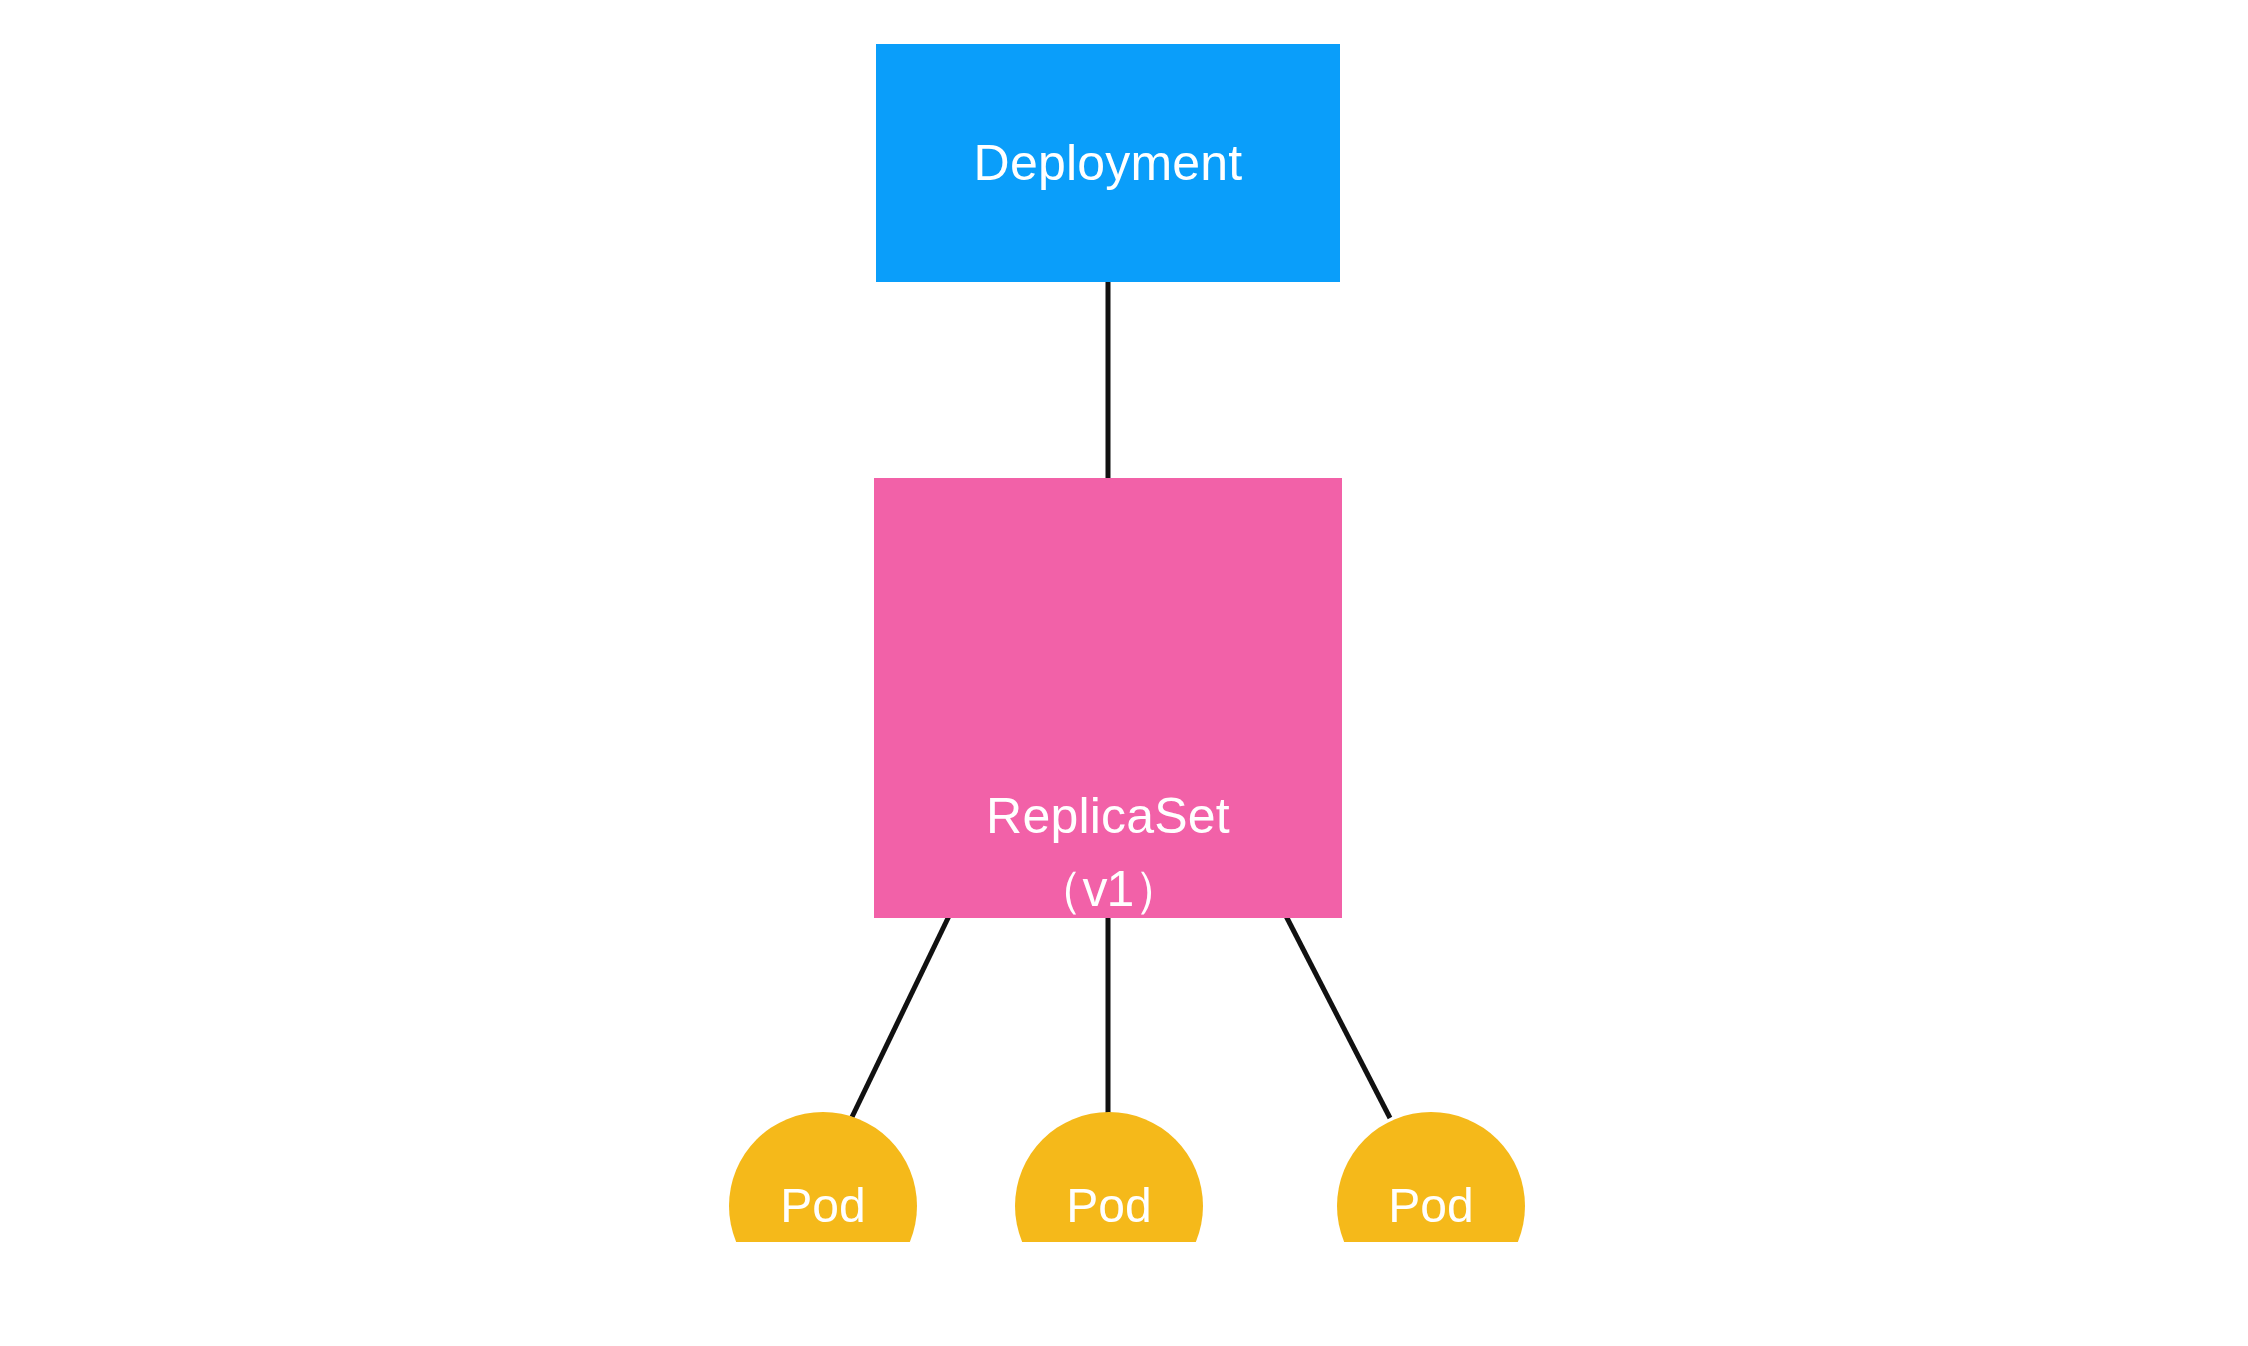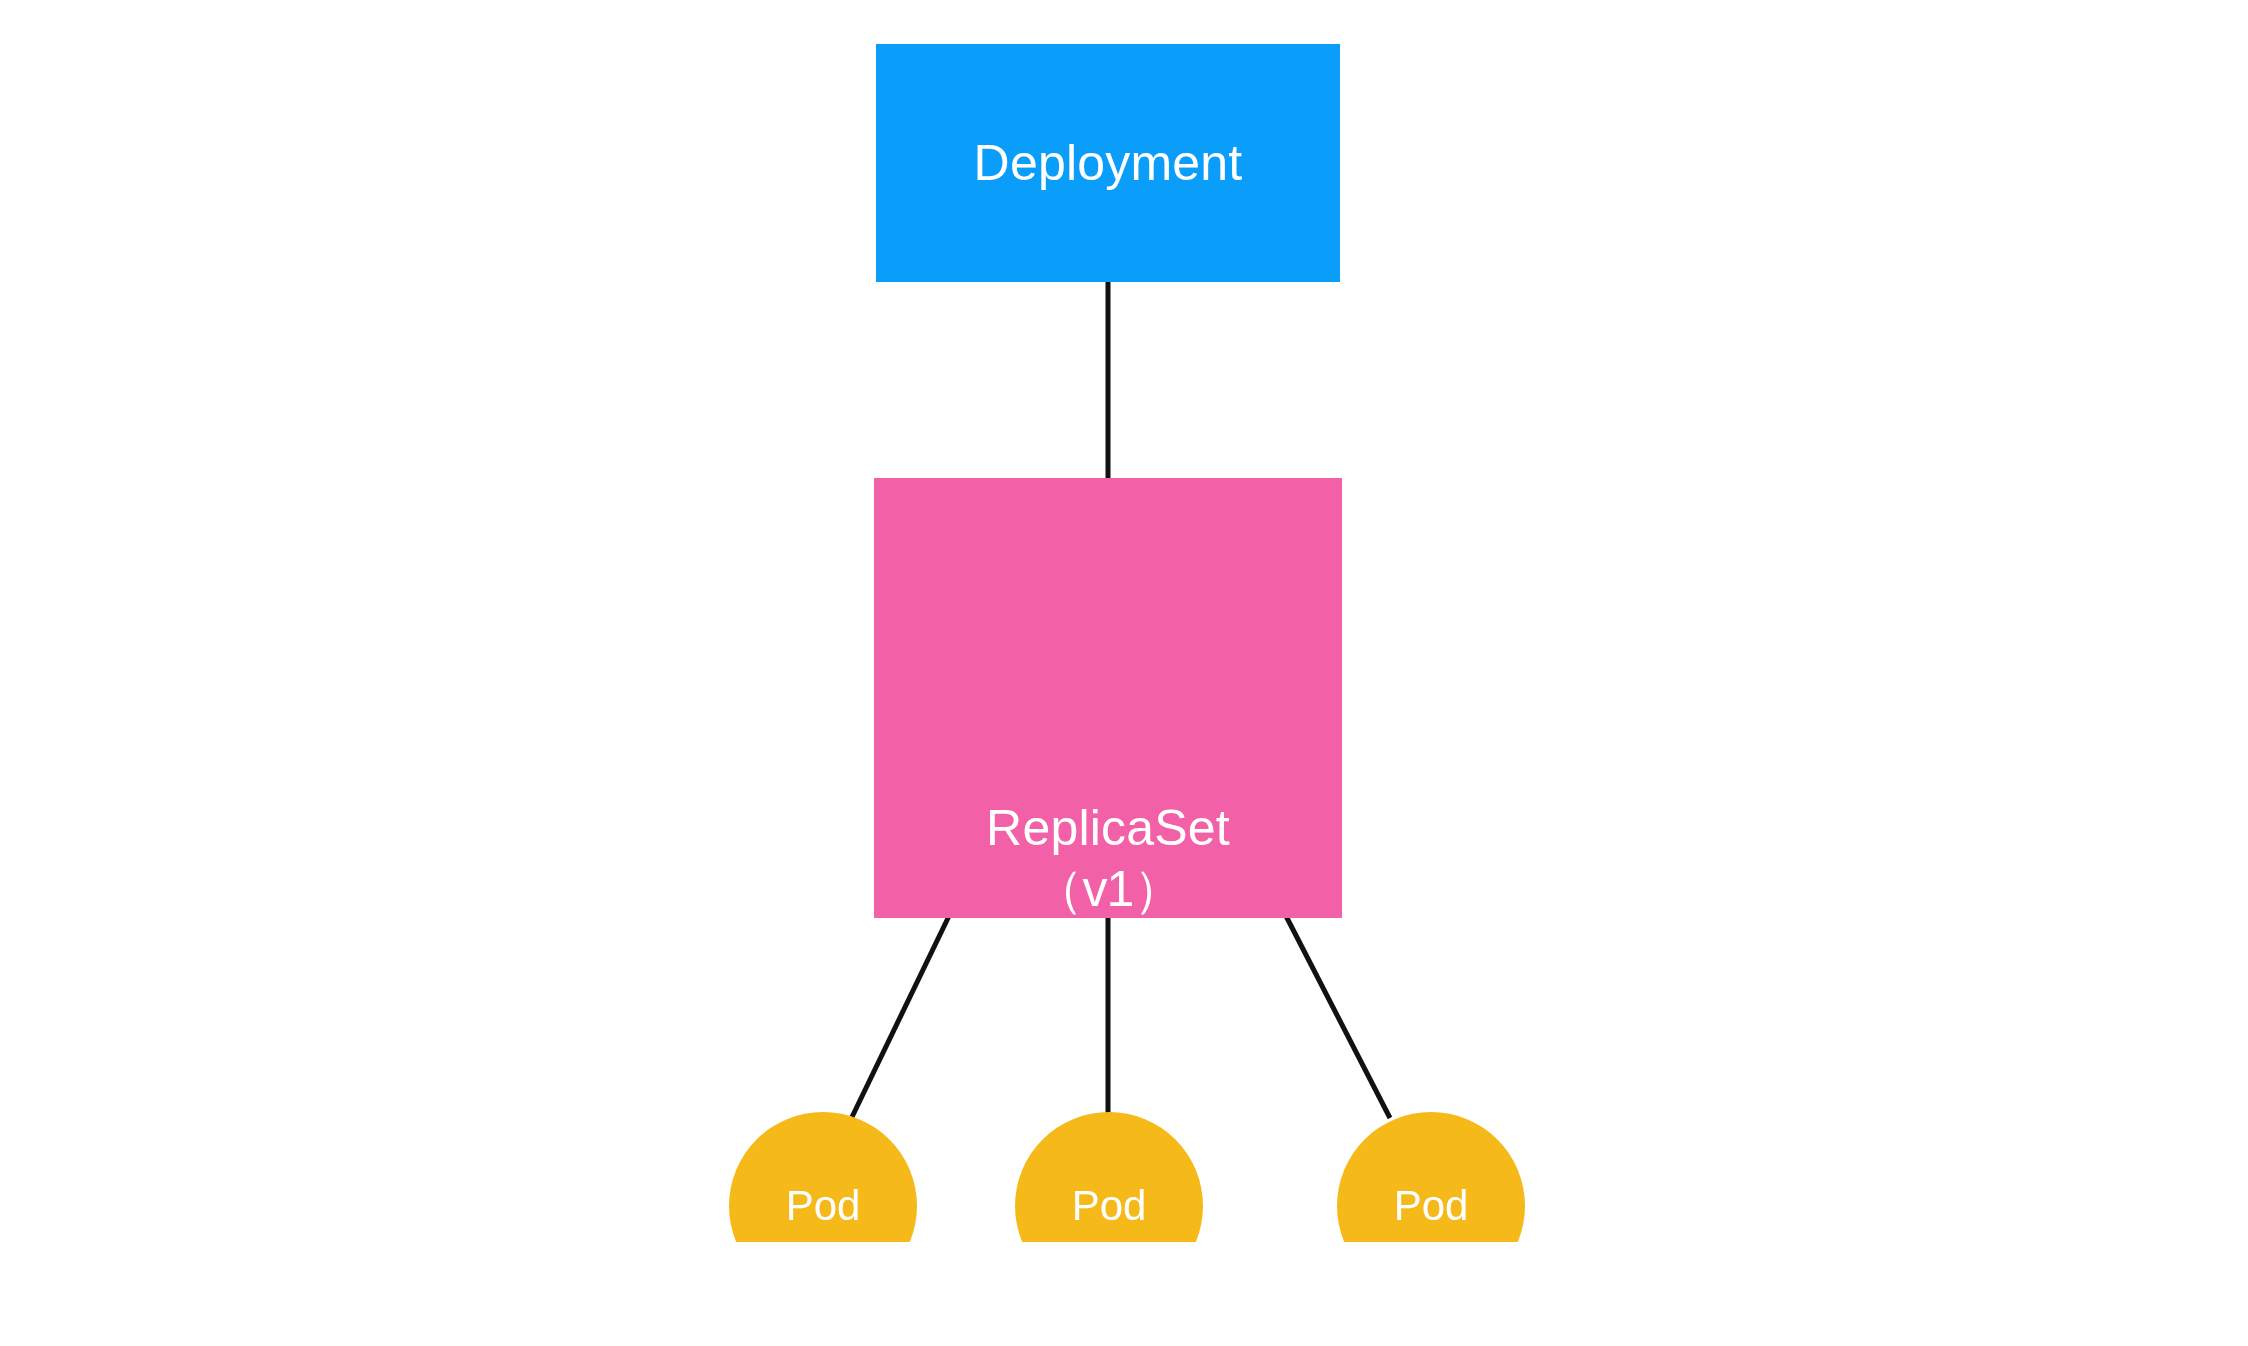--- a/index.html
+++ b/index.html
@@ -60,30 +60,30 @@
     width: 468px;
     height: 440px;
     background: #f261a8;
     font-size: 50px;
     flex-direction: column;
     letter-spacing: 0.2px;
     justify-content: flex-end;
   }
   .node-replicaset .line2 {
     display: block;
-    margin-top: 3px;
+    margin-top: 15px;
     letter-spacing: -1px;
   }
 
   .node-pod {
     width: 188px;
     height: 188px;
     border-radius: 50%;
     background: #f5b91a;
-    font-size: 42px;
+    font-size: 48px;
     top: 1112px;
   }
   .pod-1 { left: 729px; }
   .pod-2 { left: 1015px; }
   .pod-3 { left: 1337px; }
 </style>
 </head>
 <body>
 
 <div id="canvas">

